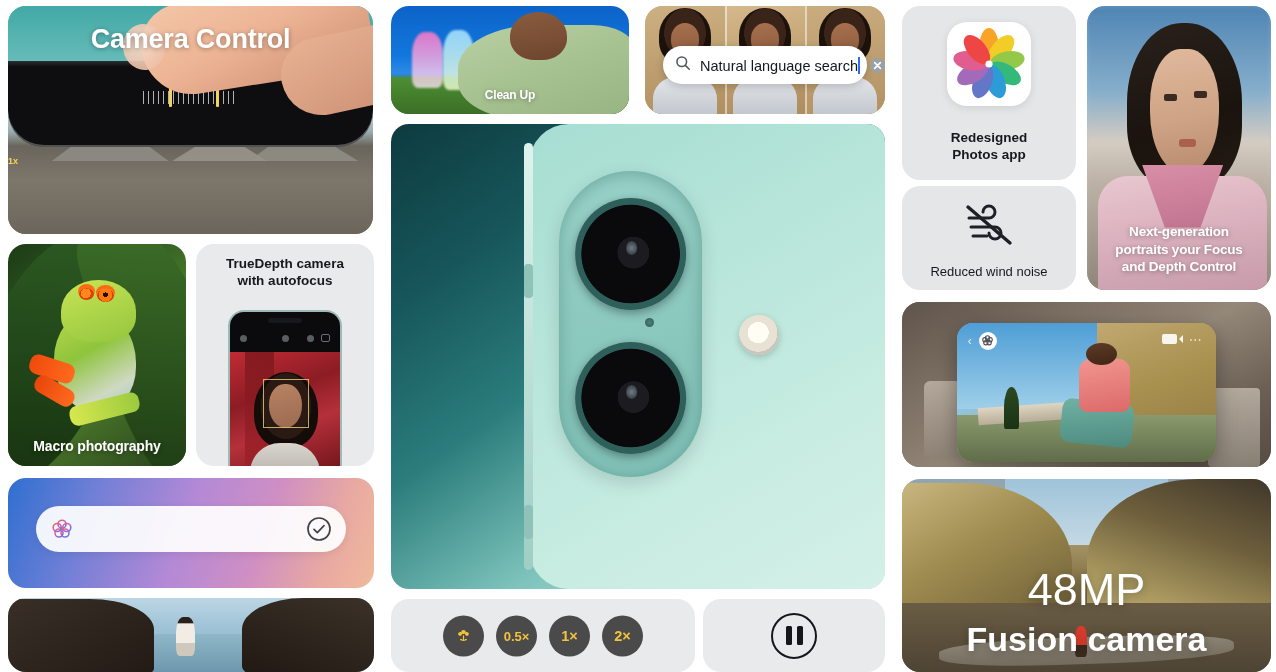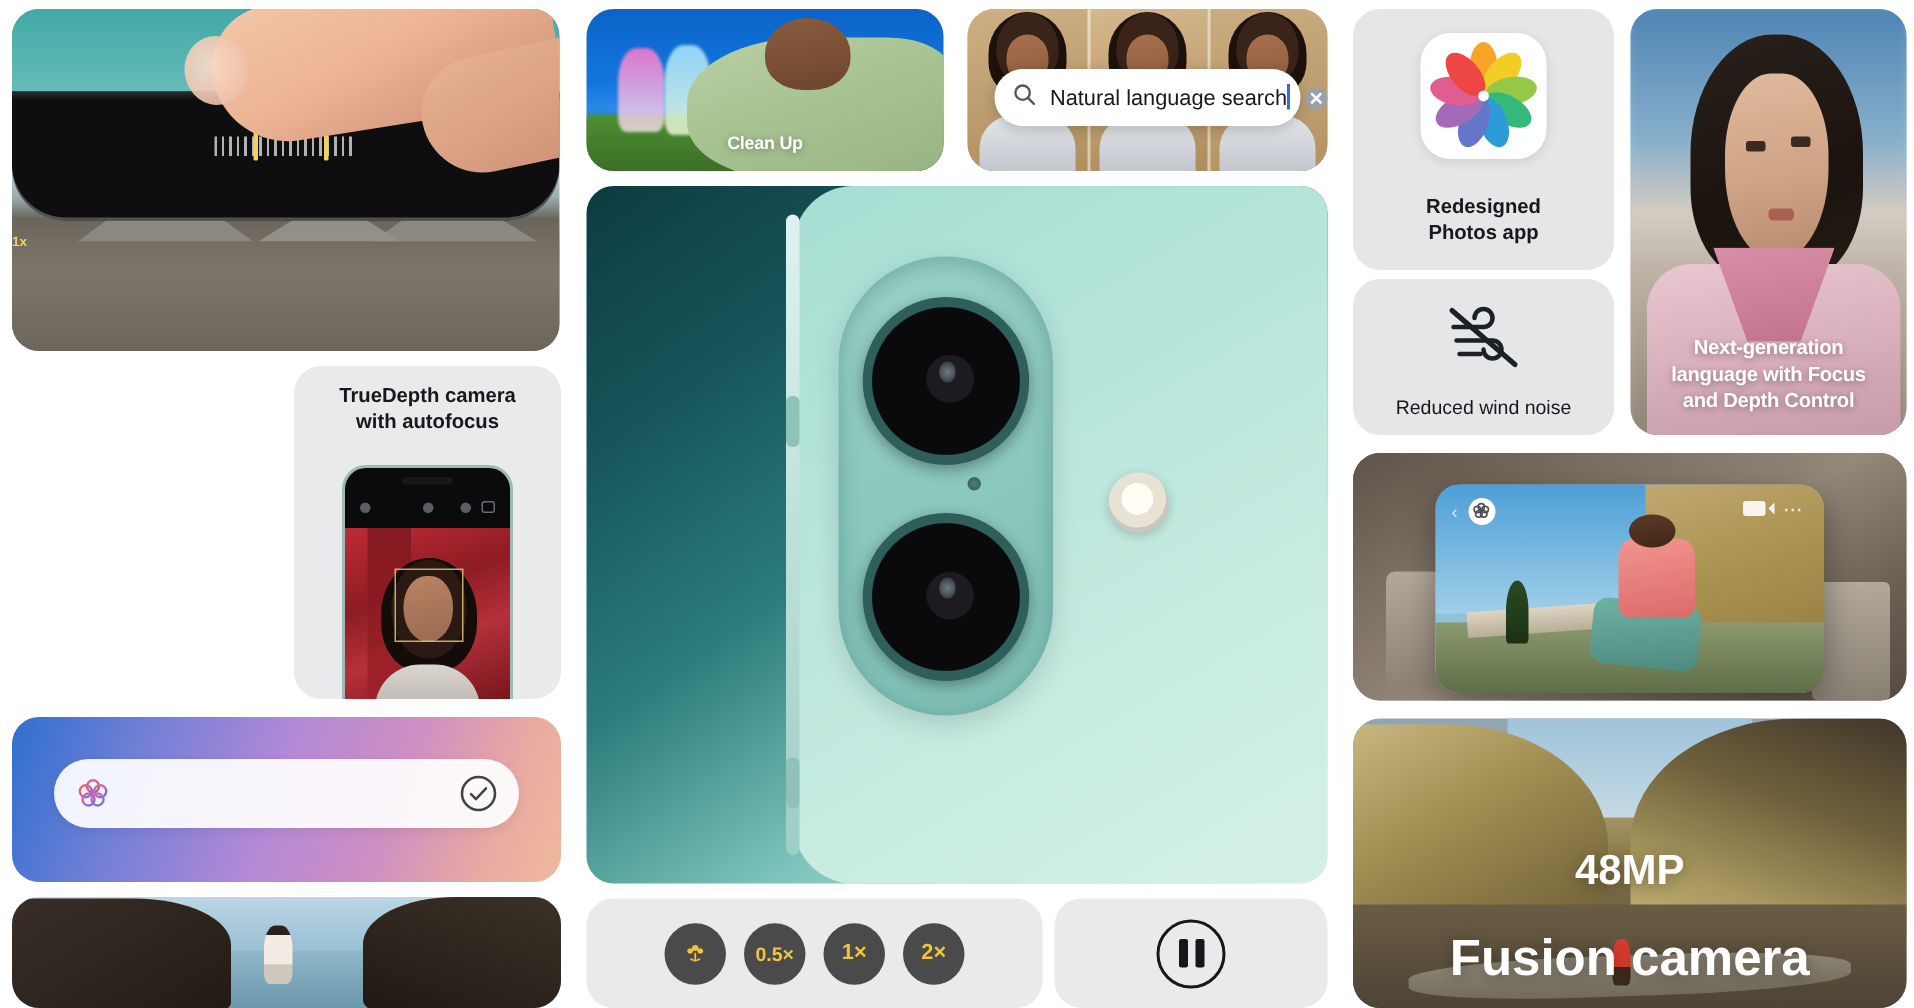--- a/index.html
+++ b/index.html
@@ -296,21 +296,21 @@
      background:linear-gradient(200deg,#3c3429 0%,#6e5f3c 40%,#a9985f 75%,#c6b478 100%);
      border-radius:56% 0 0 0;}
   #p-48mp .floor{position:absolute;left:0;right:0;bottom:0;height:36%;
      background:linear-gradient(180deg,#6a5c44,#4e4434);}
   #p-48mp .path{position:absolute;left:10%;bottom:4%;width:80%;height:14%;
      background:linear-gradient(180deg,#b8b3a6,#8d887c);border-radius:40%;opacity:.55;
      transform:rotate(-2deg);}
   #p-48mp .hiker{position:absolute;left:47%;bottom:8%;width:3.2%;height:16%;
      background:linear-gradient(180deg,#d63b2c 0 60%,#3a2a20 61% 100%);border-radius:40% 40% 18% 18%;}
   #p-48mp .t1{position:absolute;left:0;right:0;top:44%;text-align:center;
-     color:#fff;font-weight:700;font-size:28px;text-shadow:0 2px 10px rgba(0,0,0,.3);}
+     color:#fff;font-weight:400;font-size:45px;text-shadow:0 2px 10px rgba(0,0,0,.3);}
   #p-48mp .t2{position:absolute;left:0;right:0;top:73%;text-align:center;
      color:#fff;font-weight:700;font-size:34px;text-shadow:0 2px 10px rgba(0,0,0,.3);}
 </style>
 </head>
 <body>
 
 <div class="board">
 
   <div class="panel" id="p-camera-control">
     <div class="sky"></div>
@@ -320,22 +320,36 @@
     <div class="mtn3"></div>
     <div class="phone-edge">
       <div class="slider"></div>
       <div class="slider-tick" style="left:44%"></div>
       <div class="slider-tick" style="left:57%"></div>
     </div>
     <div class="zoomlabel">1x</div>
     <div class="finger"></div>
     <div class="finger2"></div>
     <div class="nail"></div>
-  </div>
-
+    <div class="cap title">Camera Control</div>
+  </div>
+
+  <div class="panel" id="p-macro">
+    <div class="leafA"></div>
+    <div class="leafB"></div>
+    <div class="body"></div>
+    <div class="head">
+      <div class="eyeL"></div>
+      <div class="eyeR"></div>
+    </div>
+    <div class="leg1"></div>
+    <div class="leg2"></div>
+    <div class="leg3"></div>
+    <div class="cap">Macro photography</div>
+  </div>
 
   <div class="panel" id="p-truedepth">
     <div class="hd">
       <span>TrueDepth camera</span><br>
       <span>with autofocus</span>
     </div>
     <div class="dev">
       <div class="notch"></div>
       <div class="statusrow">
         <div class="sdot" style="left:10px"></div>
@@ -516,21 +530,21 @@
     <div class="bg"></div>
     <div class="hair"></div>
     <div class="face"></div>
     <div class="eyeL"></div>
     <div class="eyeR"></div>
     <div class="lips"></div>
     <div class="sweater"></div>
     <div class="collar"></div>
     <div class="cap">
       <span>Next-generation</span><br>
-      <span>language with Focus</span><br>
+      <span>portraits your Focus</span><br>
       <span>and Depth Control</span>
     </div>
   </div>
 
   <div class="panel" id="p-spatial">
     <div class="room"></div>
     <div class="lamp"></div>
     <div class="mantle"></div>
     <div class="win">
       <div class="sky"></div>

